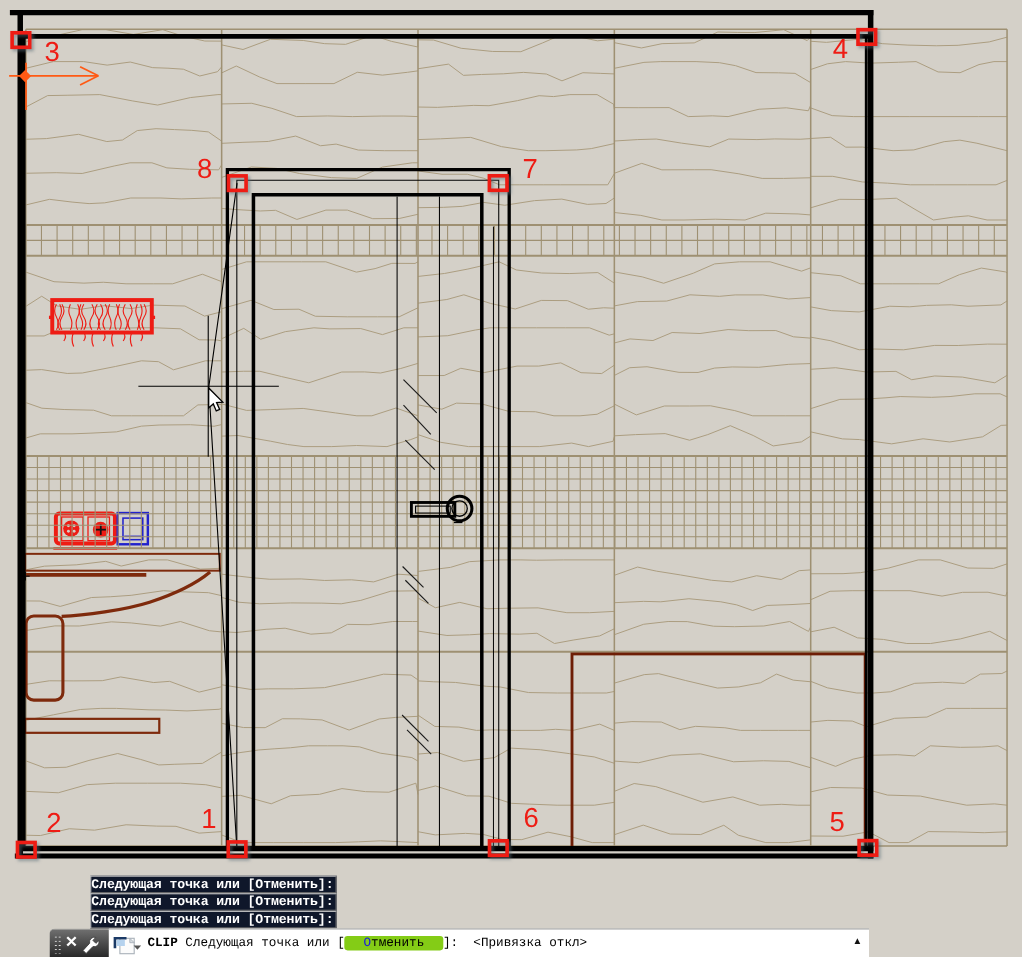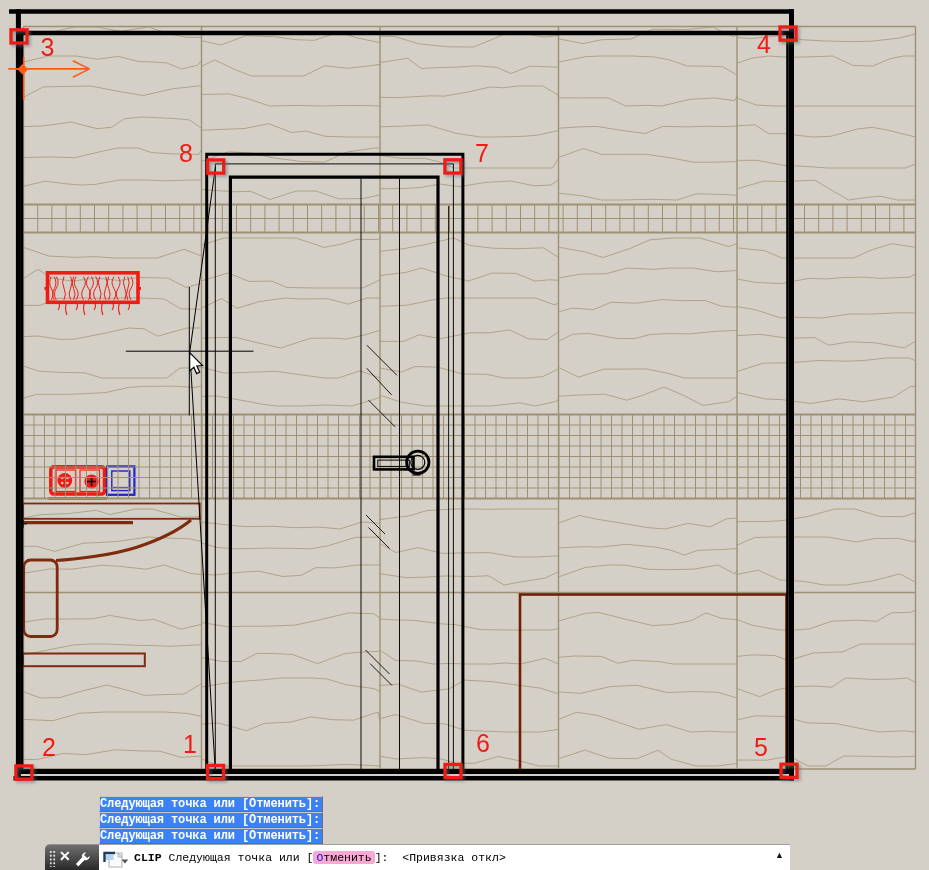--- a/index.html
+++ b/index.html
@@ -1,21 +1,21 @@
 <!DOCTYPE html>
 <html><head><meta charset="utf-8"><style>
 html,body{margin:0;padding:0;width:929px;height:870px;background:#d4d0c8;overflow:hidden;font-family:"Liberation Sans",sans-serif}
-.tip{position:absolute;left:99px;width:222px;height:14px;background:#3b82f6;border:1px solid;border-color:#c9c9c9 #6e6e6e #6e6e6e #c9c9c9;color:#fff;font:bold 12px "Liberation Mono",monospace;line-height:14px;white-space:nowrap;overflow:hidden;letter-spacing:-0.1px}
+.tip{position:absolute;left:82px;width:222px;height:14px;background:#0f172a;border:1px solid;border-color:#c9c9c9 #6e6e6e #6e6e6e #c9c9c9;color:#fff;font:bold 12px "Liberation Mono",monospace;line-height:14px;white-space:nowrap;overflow:hidden;letter-spacing:-0.1px}
 .cmdstrip{position:absolute;left:45px;top:844px;width:54px;height:26px;background:linear-gradient(#6f6f6f,#262626);border-radius:5px 0 0 0;border-top:1px solid #909090}
 .dots{position:absolute;left:4px;top:5px;width:7px;height:17px;background:
 radial-gradient(circle 1.1px,#e8e8e8 70%,transparent 72%) 0 0/3.5px 3.8px}
 .xicon{position:absolute;left:14px;top:3px;color:#fff;font:bold 14px "Liberation Sans",sans-serif}
 .cmdbar{position:absolute;left:99px;top:844px;width:691px;height:26px;background:#fff;border-top:1px solid #a0a0a0}
 .cmdtext{position:absolute;left:35px;top:6px;font:11.5px "Liberation Mono",monospace;color:#000;white-space:nowrap}
-.kwhl{background:#f9a8d4;border-radius:3px;padding:0 3px}
+.kwhl{background:#84cc16;border-radius:3px;padding:0 17px}
 .uparrow{position:absolute;right:6px;top:5px;font-size:9px;color:#111}
 </style></head>
 <body>
 <svg width="929" height="870" style="position:absolute;left:0;top:0">
 <rect x="0" y="0" width="929" height="870" fill="#d4d0c8"></rect>
 <g>
 <polyline points="23.5,38.1 36.9,31.9 51.7,32.1 74.7,27.0 96.3,27.0 121.2,31.3 148.0,27.0 166.8,33.0 186.2,37.3 201.5,37.4" fill="none" stroke="#ab9d7f" stroke-width="0.9"></polyline>
 <polyline points="201.5,40.8 220.9,45.0 245.9,35.7 275.7,36.8 295.1,39.7 314.2,40.3 338.8,32.2 355.9,37.6 379.8,42.7 380.0,33.1" fill="none" stroke="#ab9d7f" stroke-width="0.9"></polyline>
 <polyline points="380.0,36.2 394.1,36.4 419.3,43.9 447.9,46.8 473.5,47.0 493.3,39.0 507.9,32.7 523.6,33.0 543.1,37.1 558.5,35.6" fill="none" stroke="#ab9d7f" stroke-width="0.9"></polyline>
 <polyline points="558.5,38.8 583.1,43.6 601.9,39.7 631.1,39.0 652.6,29.1 670.7,29.5 686.3,29.6 712.5,27.0 733.8,36.9 737.0,33.7" fill="none" stroke="#ab9d7f" stroke-width="0.9"></polyline>

